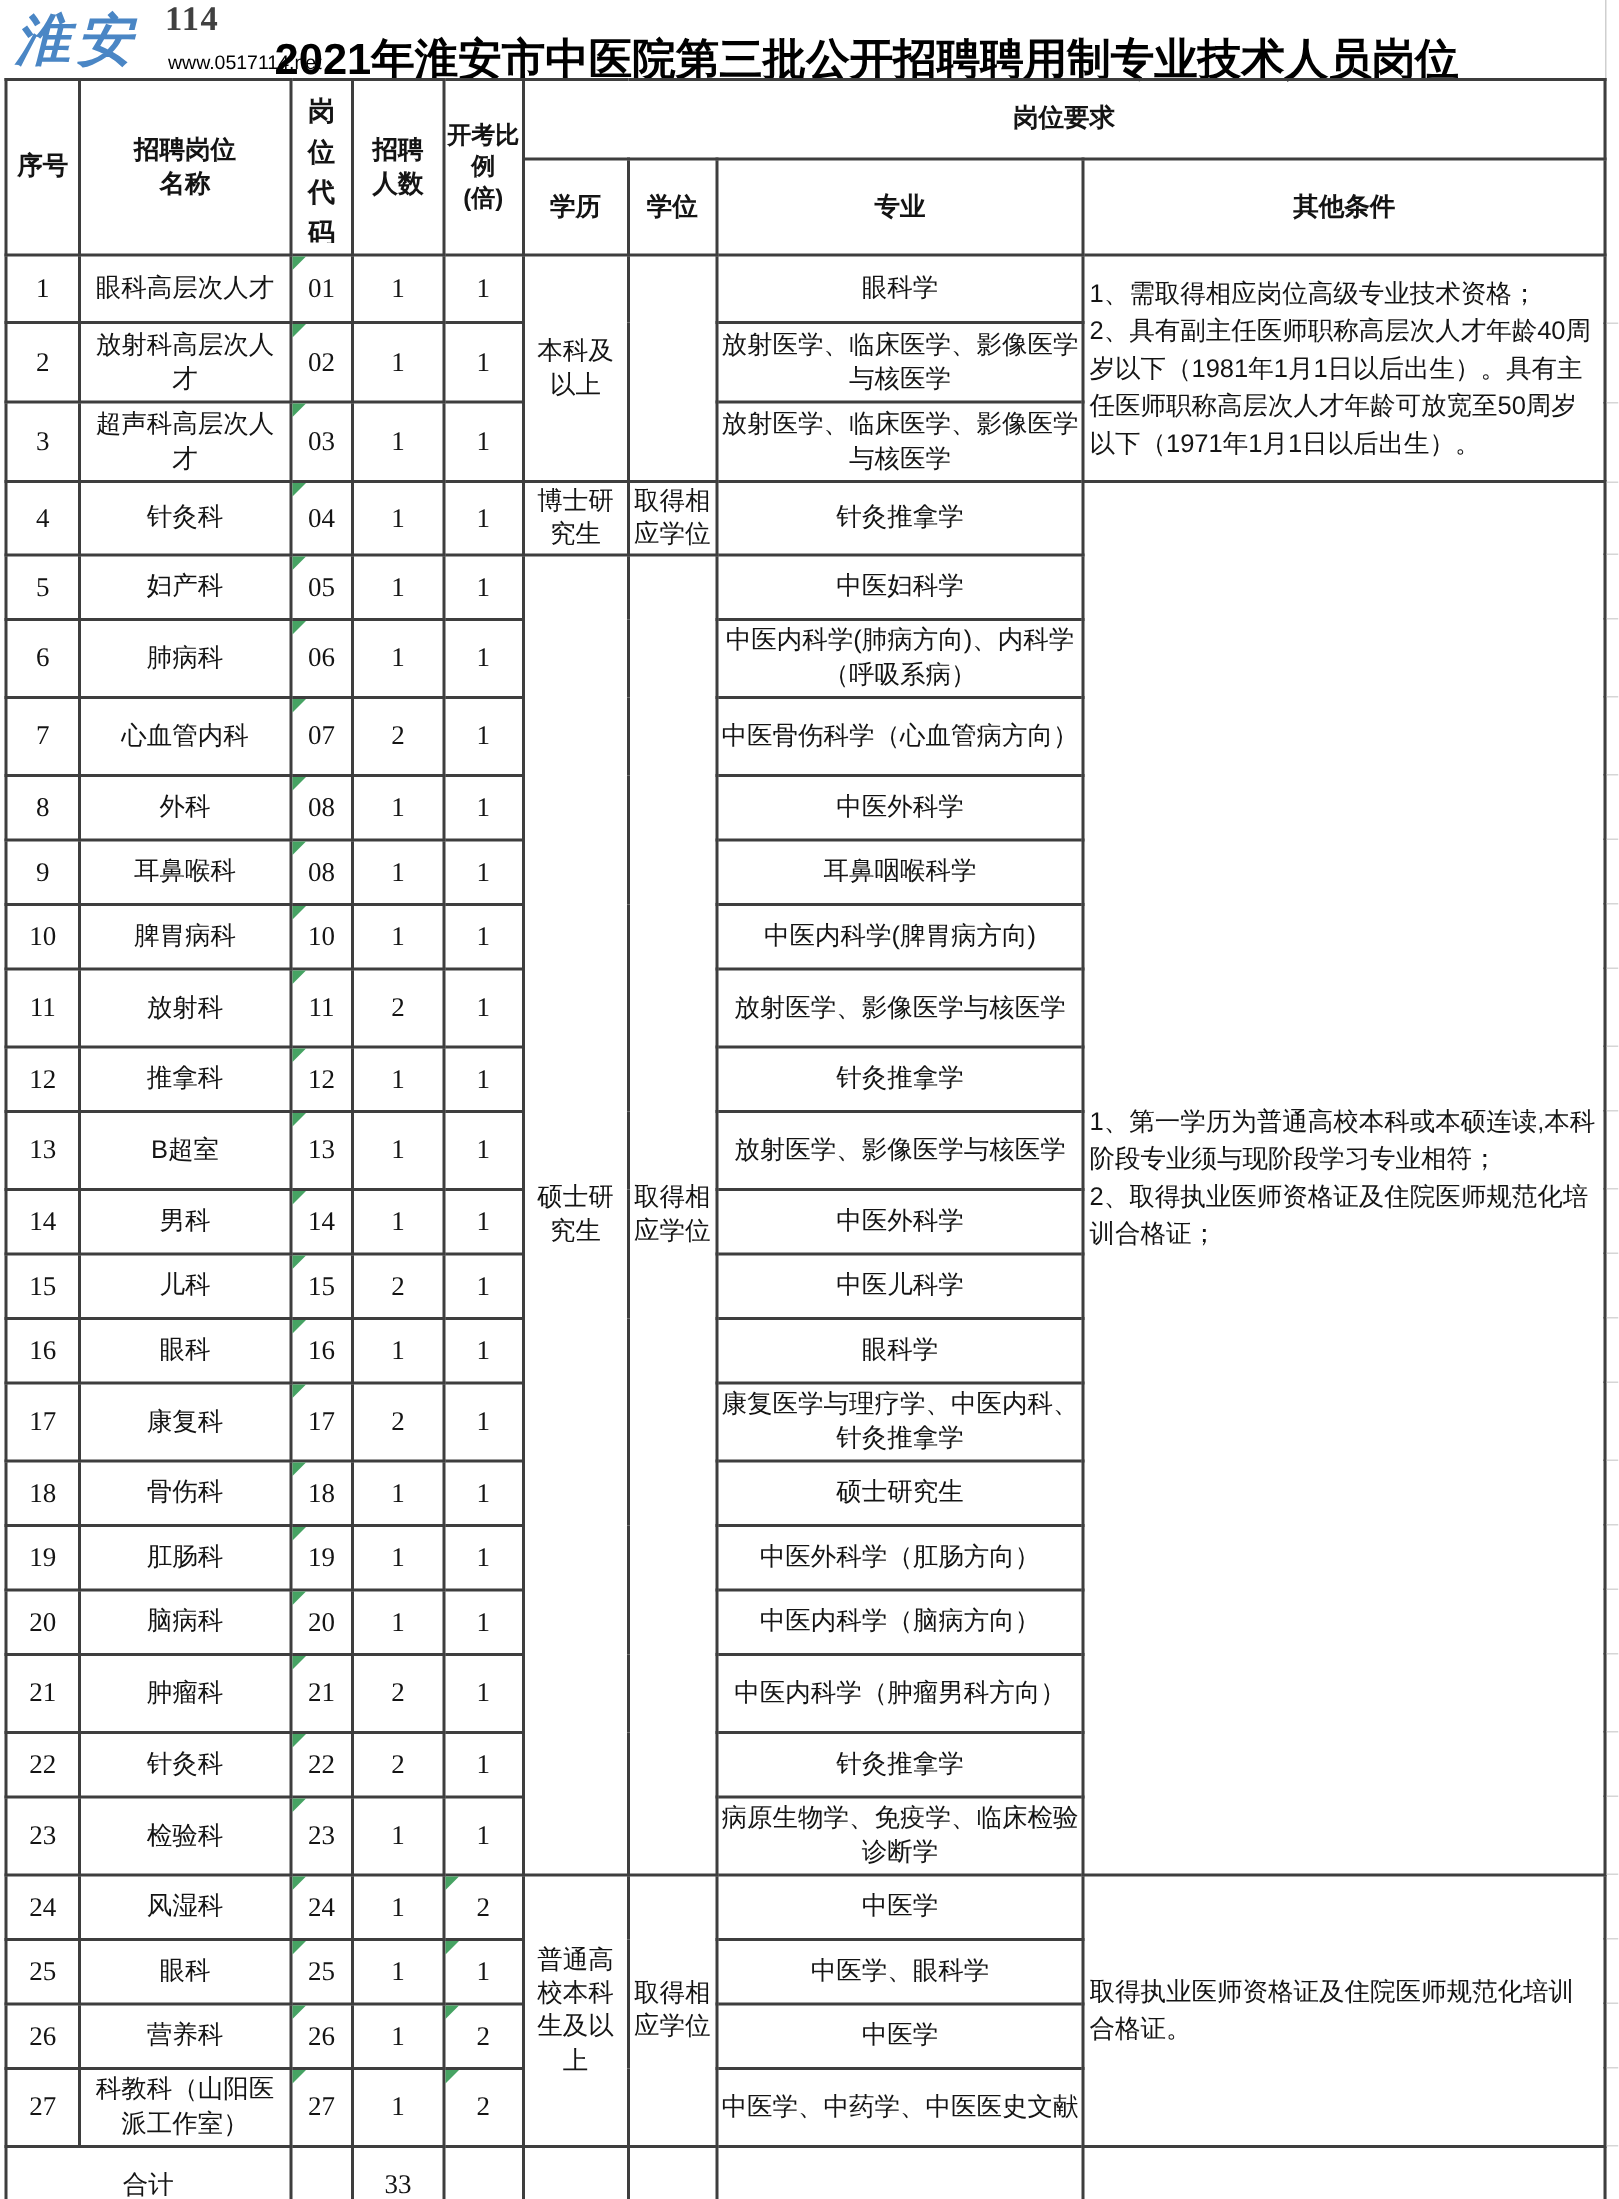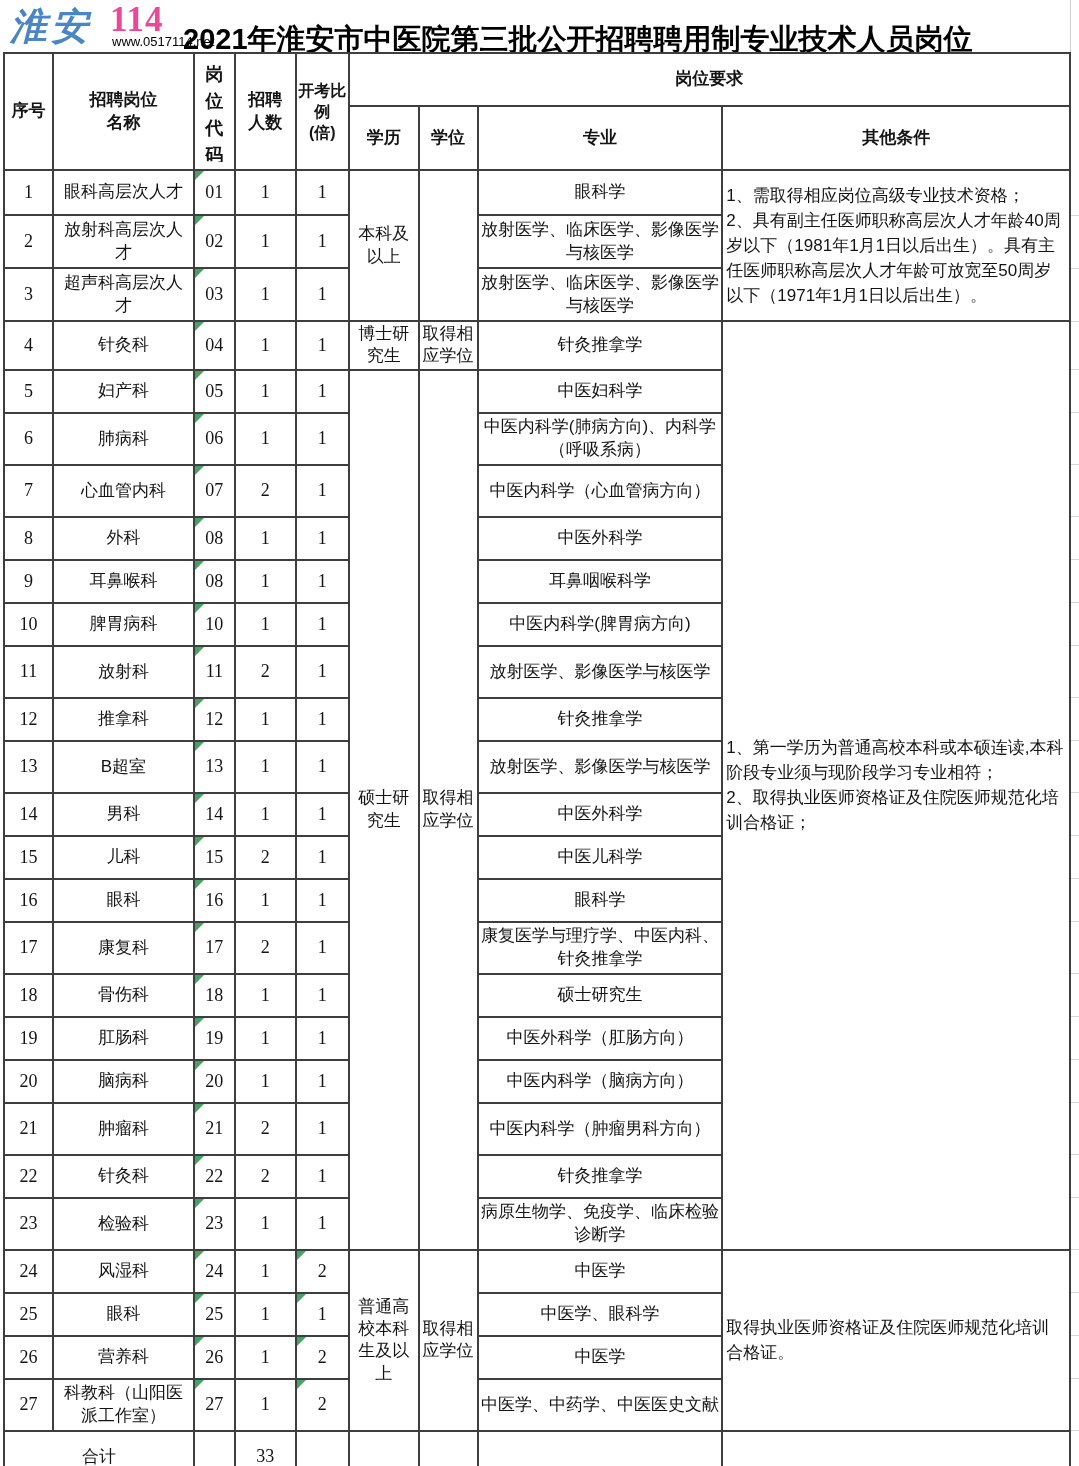--- a/index.html
+++ b/index.html
@@ -8,21 +8,21 @@
     font-family:"Liberation Sans","DejaVu Sans",sans-serif;color:#141414;
     overflow:hidden;
   }
   
   .edge-line{position:absolute;left:1070px;top:0;width:1px;height:1466px;background:#cfcfcf;}
 
   
   .masthead{position:absolute;left:0;top:0;width:1079px;height:52px;}
   .logo-brand{position:absolute;left:10px;top:2px;font-size:37px;font-weight:bold;font-style:italic;
     color:#4a86c5;font-family:Liberation Serif, serif;letter-spacing:4px;}
-  .logo-number{position:absolute;left:110px;top:0px;font-size:35px;font-weight:bold;color:#ec4899;
+  .logo-number{position:absolute;left:110px;top:0px;font-size:23px;font-weight:bold;color:#404040;
     letter-spacing:1px;font-family:"Liberation Serif","DejaVu Serif",serif;}
   .logo-url{position:absolute;left:112px;top:34px;font-size:13px;color:#000000;z-index:1;}
   .page-title{position:absolute;left:183px;top:20px;font-size:29px;font-weight:bold;color:#000000;
     white-space:nowrap;z-index:2;}
 
   
   table.jobs{border-collapse:collapse;table-layout:fixed;position:absolute;left:3px;top:52px;z-index:3;}
   td,th{padding:1px 2px;text-align:center;vertical-align:middle;word-break:break-all;line-height:1.32;}
   .c{border:2px solid #3e3e3e;}
   th.c{font-size:17px;font-weight:bold;}
@@ -155,21 +155,21 @@
       <td class="c num">1</td>
       <td class="c ch">中医内科学(肺病方向)、内科学（呼吸系病）</td>
       <td class="g"></td>
     </tr>
     <tr class="d">
       <td class="c num">7</td>
       <td class="c ch">心血管内科</td>
       <td class="c num flag">07</td>
       <td class="c num">2</td>
       <td class="c num">1</td>
-      <td class="c ch">中医内科学（心血管病方向）</td>
+      <td class="c ch">中医骨伤科学（心血管病方向）</td>
       <td class="g"></td>
     </tr>
     <tr class="s">
       <td class="c num">8</td>
       <td class="c ch">外科</td>
       <td class="c num flag">08</td>
       <td class="c num">1</td>
       <td class="c num">1</td>
       <td class="c ch">中医外科学</td>
       <td class="g"></td>

